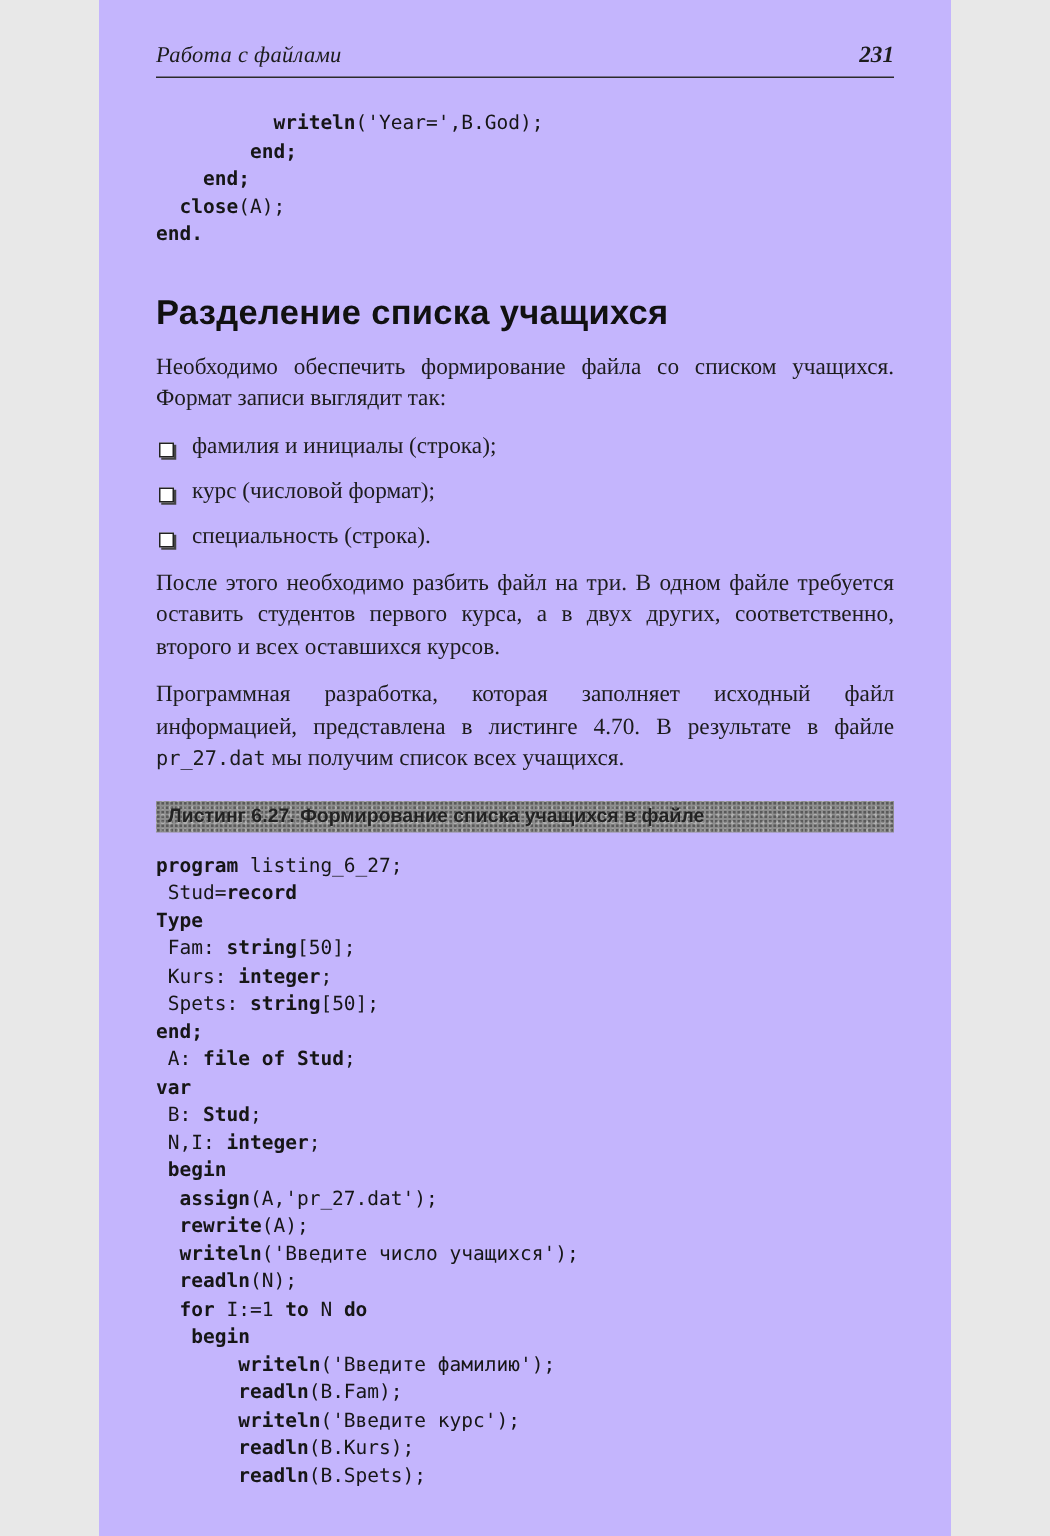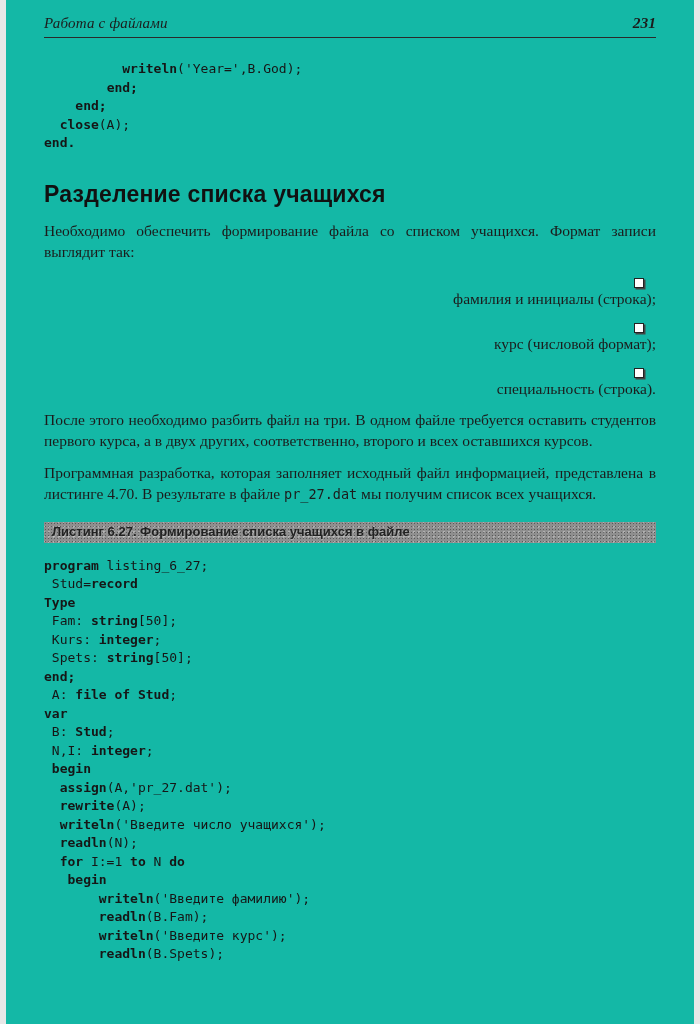--- a/index.html
+++ b/index.html
@@ -1,22 +1,22 @@
 <!DOCTYPE html>
 <html><head>
 <meta charset="utf-8">
 <style>
   html,body { margin:0; padding:0; background:#e8e8e8; }
   .page {
     position:relative;
-    width:688px; height:1024px;
+    width:568px; height:1024px;
     margin:0 auto;
-    background:#14b8a6;
+    background:#c4b5fd;
     box-sizing:border-box;
-    padding:14px 38px 0 38px;
+    padding:28px 38px 0 38px;
     overflow:hidden;
     font-family:"Liberation Serif", serif;
     color:#1c1c1c;
   }
 
   
   .running-head {
     display:flex; justify-content:space-between; align-items:baseline;
     border-bottom:1.6px solid #2a2a2a;
     padding-bottom:5px;
@@ -52,21 +52,21 @@
     text-align:justify;
     margin:10px 0;
   }
   .inline-code {
     font-family:"DejaVu Sans Mono", "Liberation Mono", monospace;
     font-size:13.5px;
   }
 
   
   .bullet-list { margin:4px 0 4px 0; }
-  .bullet-row { display:flex; align-items:flex-end; margin:9px 0;flex-direction:column; }
+  .bullet-row { display:flex; align-items:center; margin:9px 0; }
   .square-bullet {
     flex:0 0 auto;
     width:8px; height:8px;
     border:1.6px solid #222;
     background:#fff;
     box-shadow:1.5px 1.5px 0 #444;
     margin:5px 12px 0 2px;
   }
   .bullet-label { font-size:15.5px; line-height:21px; }
 
@@ -149,16 +149,17 @@
       <div class="code-line"><span> </span><span class="b">begin</span></div>
       <div class="code-line"><span>  </span><span class="b">assign</span><span>(A,'pr_27.dat');</span></div>
       <div class="code-line"><span>  </span><span class="b">rewrite</span><span>(A);</span></div>
       <div class="code-line"><span>  </span><span class="b">writeln</span><span>('Введите число учащихся');</span></div>
       <div class="code-line"><span>  </span><span class="b">readln</span><span>(N);</span></div>
       <div class="code-line"><span>  </span><span class="b">for</span><span> I:=1 </span><span class="b">to</span><span> N </span><span class="b">do</span></div>
       <div class="code-line"><span>   </span><span class="b">begin</span></div>
       <div class="code-line"><span>       </span><span class="b">writeln</span><span>('Введите фамилию');</span></div>
       <div class="code-line"><span>       </span><span class="b">readln</span><span>(B.Fam);</span></div>
       <div class="code-line"><span>       </span><span class="b">writeln</span><span>('Введите курс');</span></div>
+      <div class="code-line"><span>       </span><span class="b">readln</span><span>(B.Kurs);</span></div>
       <div class="code-line"><span>       </span><span class="b">readln</span><span>(B.Spets);</span></div>
     </div>
 
 </div>
 
 </body></html>

